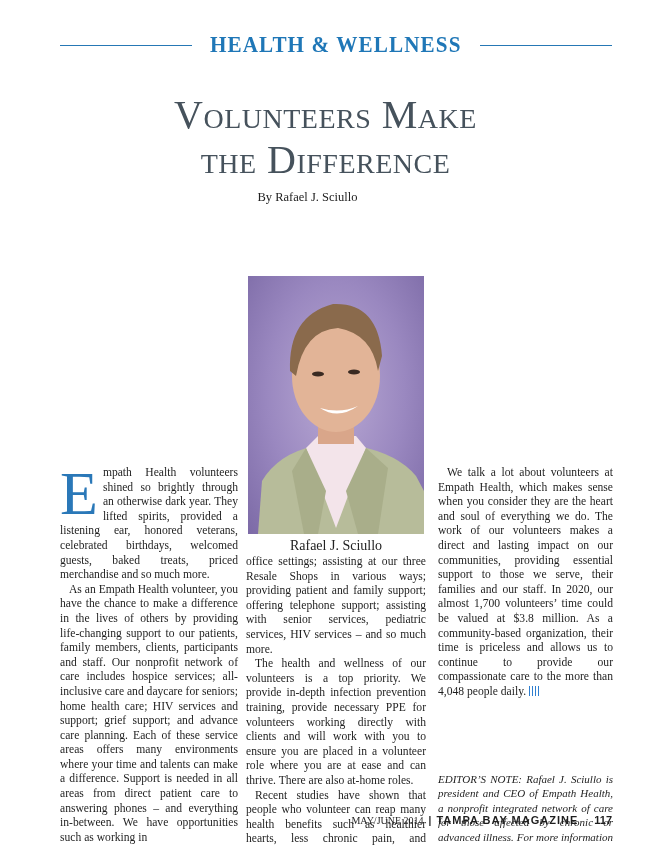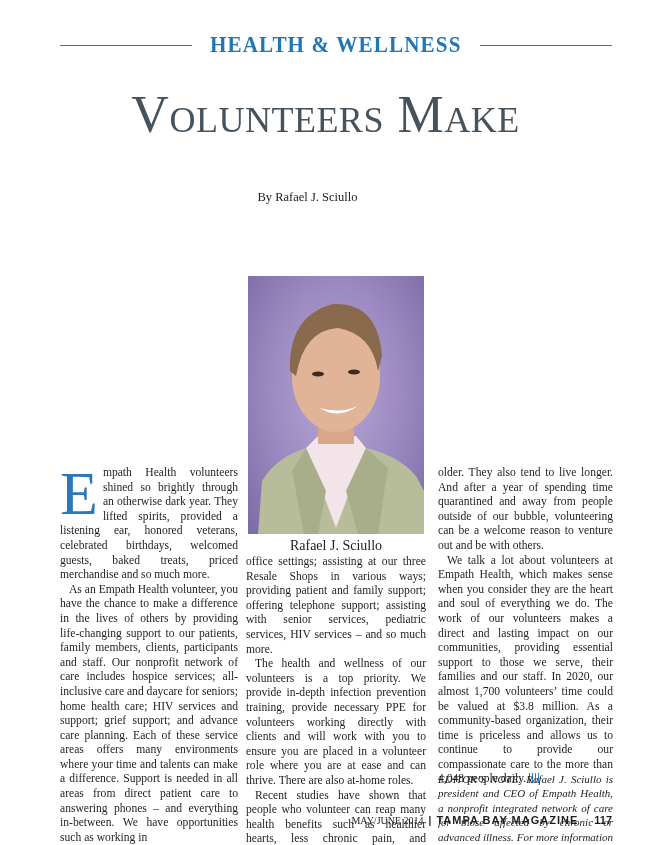--- a/index.html
+++ b/index.html
@@ -1,20 +1,20 @@
 <!DOCTYPE html>
 <html><head>
 <meta charset="utf-8">
 <style>
   html, body { margin: 0; padding: 0; background: #ffffff; }
   body { width: 651px; height: 845px; position: relative; overflow: hidden; font-family: "DejaVu Serif", serif; color: #1f1f1f; }
   .section-header { position: absolute; top: 30px; left: 60px; width: 552px; height: 30px; display: flex; align-items: center; }
   .rule { flex: 1; height: 0; border-top: 1.5px solid #2678b5; }
   .section-title { padding: 0 7px; color: #1f77b7; font-family: "Liberation Serif", serif; font-weight: bold; font-size: 23px; letter-spacing: 1.2px; white-space: nowrap; transform: scaleX(0.92); }
-  .headline { position: absolute; top: 92px; left: 0; width: 651px; text-align: center; color: #46525c; font-family: "Liberation Serif", serif; font-variant: small-caps; font-size: 52px; line-height: 45px; letter-spacing: 0.5px; }
+  .headline { position: absolute; top: 92px; left: 0; width: 651px; text-align: center; color: #46525c; font-family: "Liberation Serif", serif; font-variant: small-caps; font-size: 40px; line-height: 45px; letter-spacing: 0.5px; }
   .byline { position: absolute; top: 190px; left: 0; width: 615px; text-align: center; font-family: "Liberation Serif", serif; font-size: 12.5px; color: #222; }
   .photo { position: absolute; top: 276px; left: 248px; width: 176px; height: 258px; overflow: hidden; background: radial-gradient(ellipse at 50% 45%, #b9a9d4 0%, #9a88c0 55%, #7c6aa6 100%); }
   .photo svg { width: 100%; height: 100%; display: block; }
   .caption { position: absolute; top: 538px; left: 248px; width: 176px; text-align: center; font-family: "Liberation Serif", serif; font-size: 14px; color: #222; }
   .col { position: absolute; font-family: "Liberation Serif", serif; font-size: 11.6px; line-height: 14.6px; color: #1e1e1e; text-align: justify; }
   .col p { margin: 0; text-indent: 9px; }
   .col p.first { text-indent: 0; }
   .col1 { top: 466px; left: 60px; width: 178px; }
   .col2 { top: 555px; left: 246px; width: 180px; }
   .col3 { top: 466px; left: 438px; width: 175px; }
@@ -32,20 +32,21 @@
 <body>
 
 <div class="section-header">
   <div class="rule"></div>
   <div class="section-title">HEALTH &amp; WELLNESS</div>
   <div class="rule"></div>
 </div>
 
 <div class="headline">
   <div>Volunteers Make</div>
+  <div>the Difference</div>
 </div>
 
 <div class="byline">By Rafael J. Sciullo</div>
 
 <div class="photo">
   <svg viewBox="0 0 176 258" preserveAspectRatio="none">
     <path d="M10 258 L14 205 Q30 178 66 170 L110 170 Q150 178 168 200 L176 215 L176 258 Z" fill="#b7bc9a"></path>
     <path d="M58 172 L88 252 L118 172 L108 160 L70 160 Z" fill="#f3e4ea"></path>
     <path d="M58 172 L78 215 L70 258 L56 258 L44 195 Z" fill="#a9ae8a"></path>
     <path d="M118 172 L98 215 L110 258 L130 258 L140 192 Z" fill="#a9ae8a"></path>
@@ -64,21 +65,20 @@
   <p>As an Empath Health volunteer, you have the chance to make a difference in the lives of others by providing life-changing support to our patients, family members, clients, participants and staff. Our nonprofit network of care includes hospice services; all-inclusive care and daycare for seniors; home health care; HIV services and support; grief support; and advance care planning. Each of these service areas offers many environments where your time and talents can make a difference. Support is needed in all areas from direct patient care to answering phones – and everything in-between. We have opportunities such as working in</p>
 </div>
 
 <div class="col col2">
   <p class="first">office settings; assisting at our three Resale Shops in various ways; providing patient and family support; offering telephone support; assisting with senior services, pediatric services, HIV services – and so much more.</p>
   <p>The health and wellness of our volunteers is a top priority. We provide in-depth infection prevention training, provide necessary PPE for volunteers working directly with clients and will work with you to ensure you are placed in a volunteer role where you are at ease and can thrive. There are also at-home roles.</p>
   <p>Recent studies have shown that people who volunteer can reap many health benefits such as healthier hearts, less chronic pain, and strengthened immune systems. They fight addiction better and are less likely to get dementia as they grow</p>
 </div>
 
 <div class="col col3">
-  <p class="first">older. They also tend to live longer. And after a year of spending time quarantined and away from people outside of our bubble, volunteering can be a welcome reason to venture out and be with others.</p>
   <p><span>We talk a lot about volunteers at Empath Health, which makes sense when you consider they are the heart and soul of everything we do. The work of our volunteers makes a direct and lasting impact on our communities, providing essential support to those we serve, their families and our staff. In 2020, our almost 1,700 volunteers’ time could be valued at $3.8 million. As a community-based organization, their time is priceless and allows us to continue to provide our compassionate care to the more than 4,048 people daily.</span><span class="endmark"></span></p>
 </div>
 
 <div class="editor-note">
   <span>EDITOR’S NOTE: Rafael J. Sciullo is president and CEO of Empath Health, a nonprofit integrated network of care for those affected by chronic or advanced illness. For more information about services, call (727) 467-7423 or visit</span>
   <span class="site">EmpathHealth.org.</span>
 </div>
 
 <div class="folio">
   <span class="issue">MAY/JUNE 2014</span>

